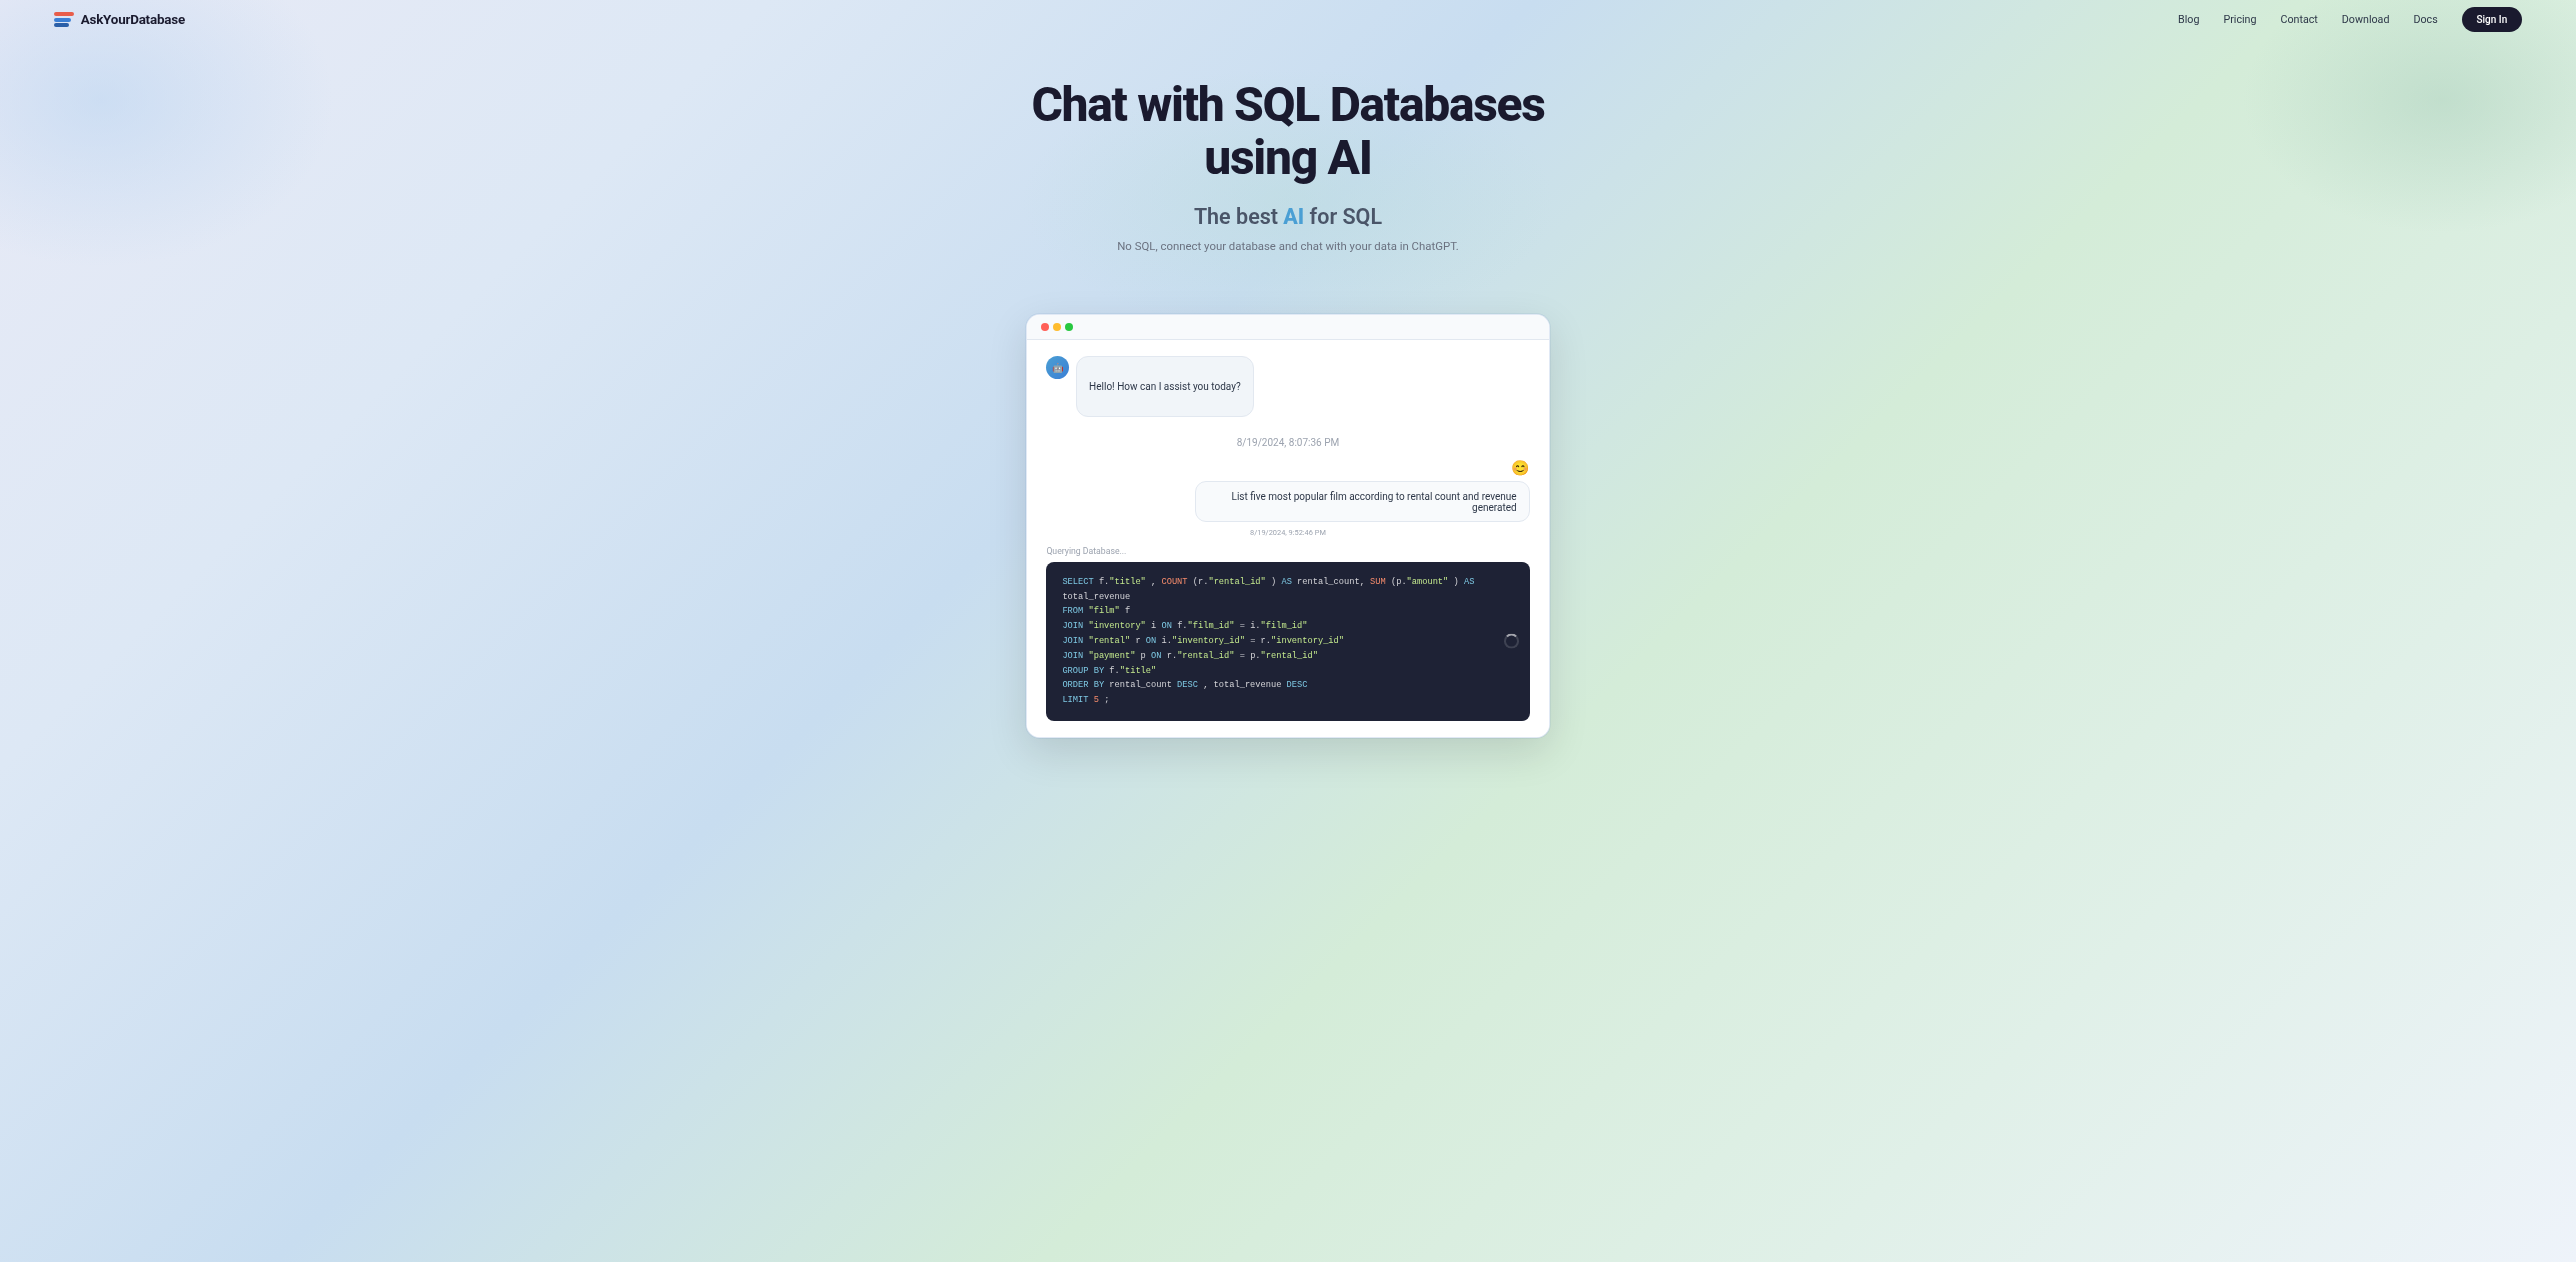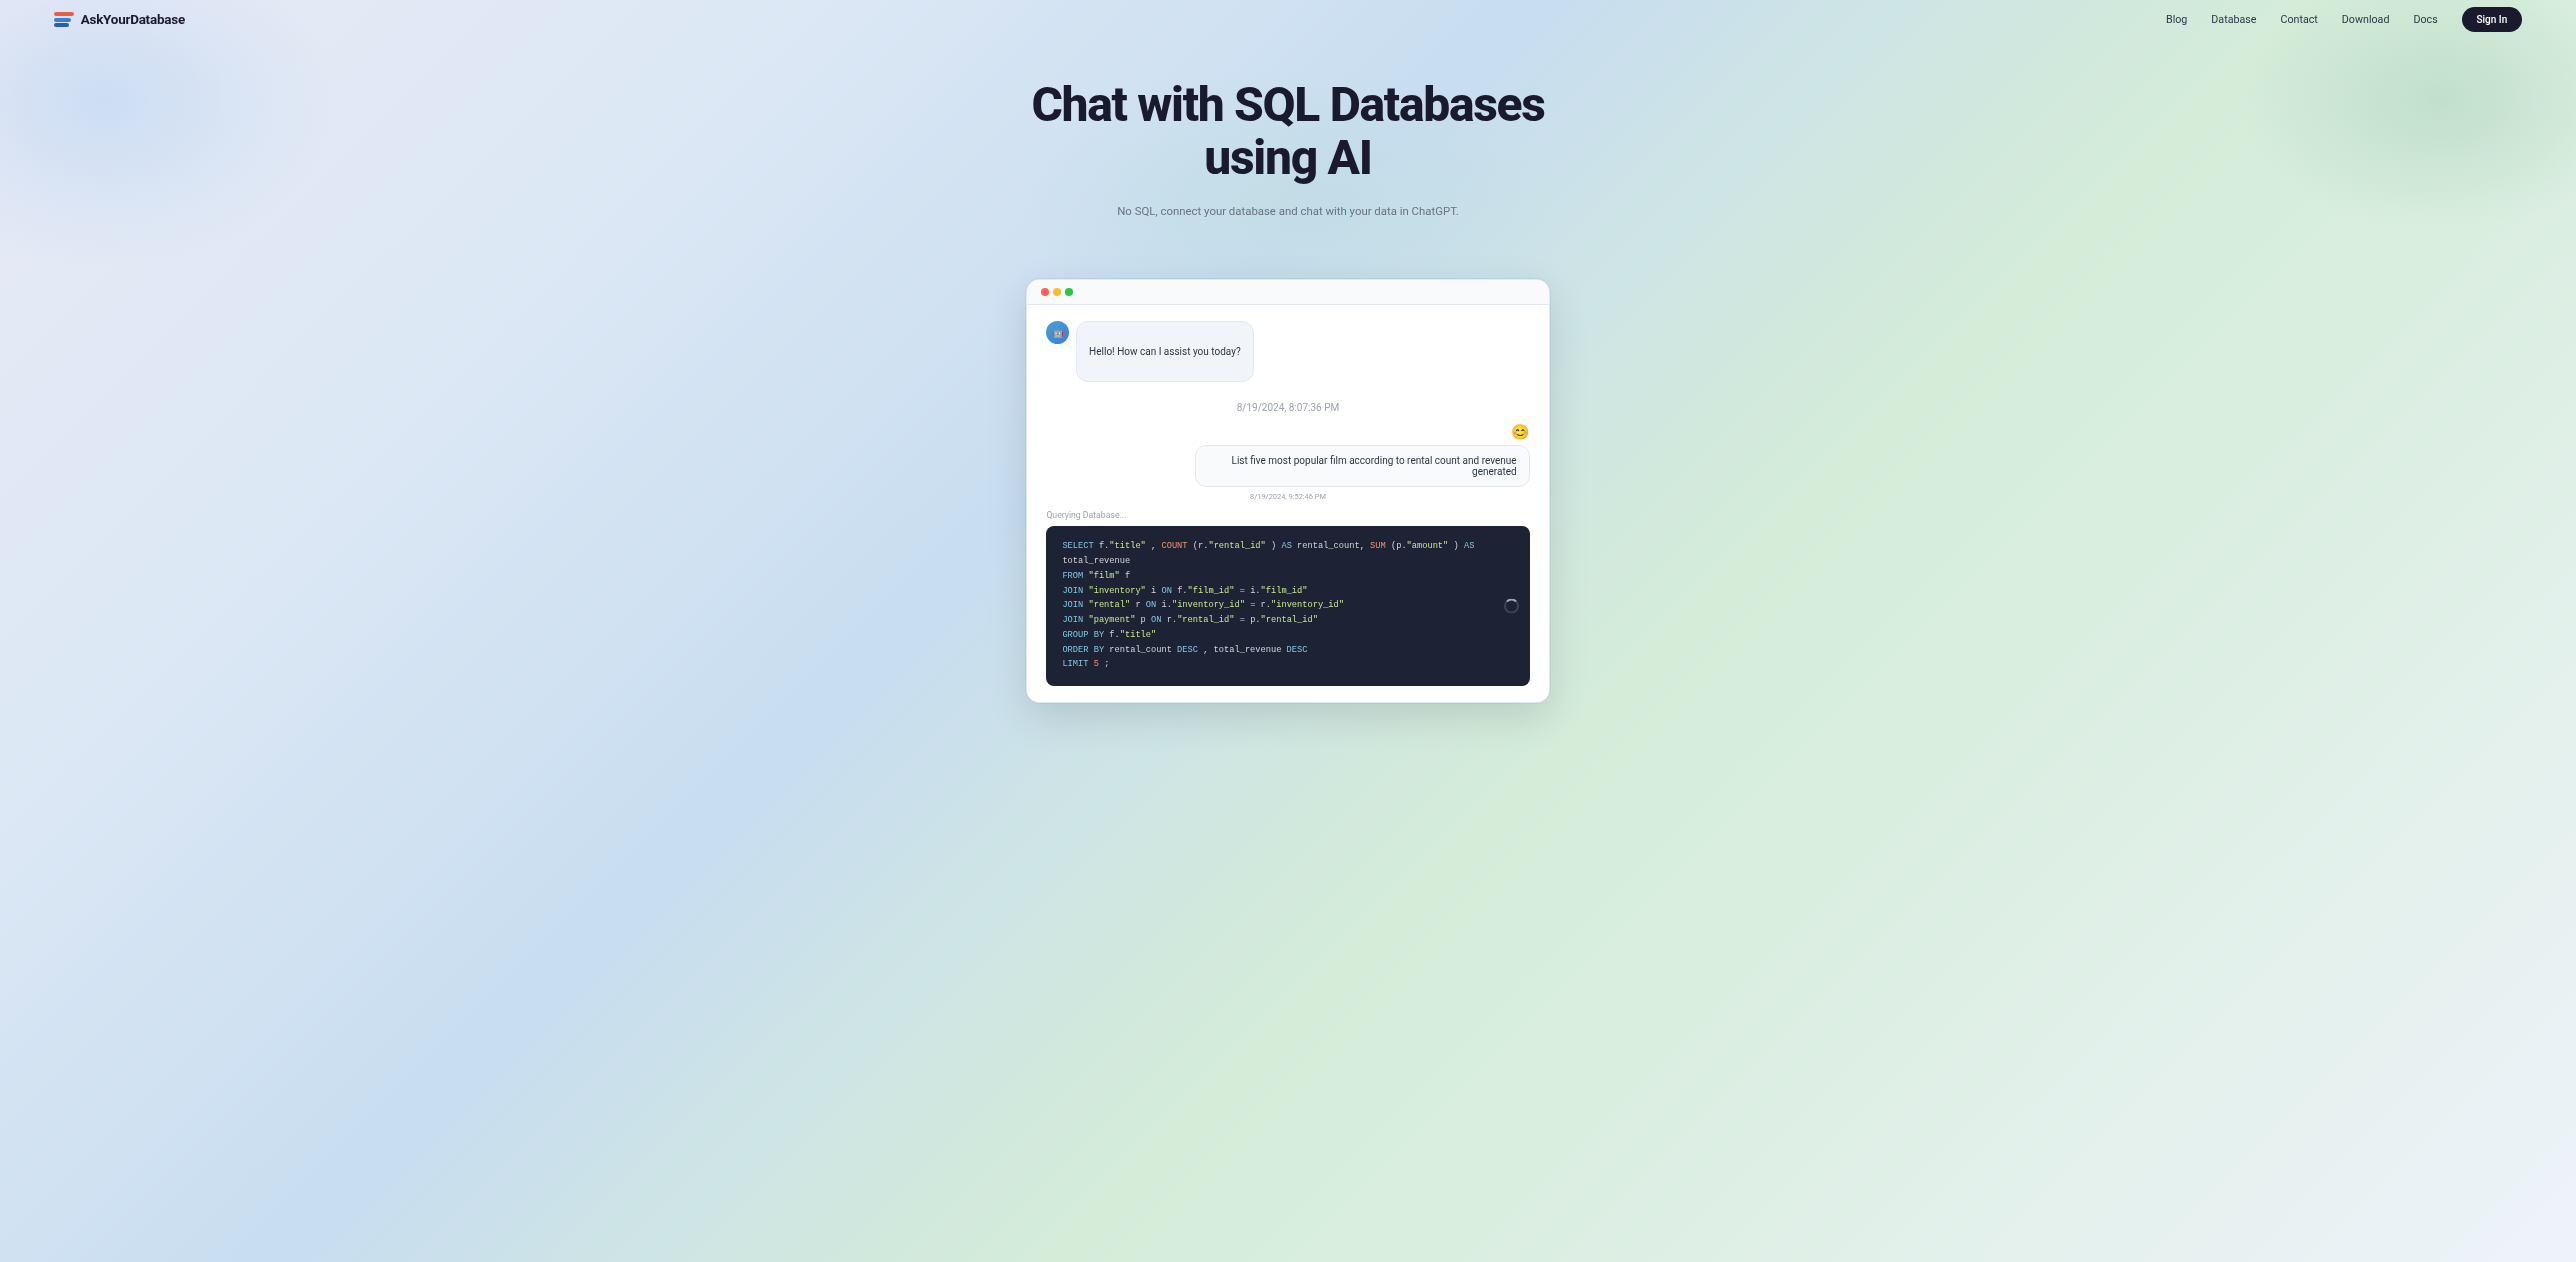--- a/index.html
+++ b/index.html
@@ -341,30 +341,33 @@
       <div class="logo-stack">
         <span></span>
         <span></span>
         <span></span>
       </div>
       <span class="logo-text">AskYourDatabase</span>
     </a>
 
     <ul class="nav-links">
       <li><a>Blog</a></li>
-      <li><a>Database</a></li>
+      <li><a>Pricing</a></li>
       <li><a>Contact</a></li>
       <li><a>Download</a></li>
       <li><a>Docs</a></li>
       <li><a class="sign-in-btn">Sign In</a></li>
     </ul>
   </nav>
 
   <section class="hero">
     <h1 class="hero-title">Chat with SQL Databases using AI</h1>
+    <p class="hero-subtitle">
+      <span>The best </span><span class="ai-highlight">AI</span><span> for SQL</span>
+    </p>
     <p class="hero-description">No SQL, connect your database and chat with your data in ChatGPT.</p>
   </section>
 
   <div class="chat-demo-container">
     <div class="chat-window">
       <div class="chat-header">
         <div class="window-dots">
           <div class="window-dot dot-red"></div>
           <div class="window-dot dot-yellow"></div>
           <div class="window-dot dot-green"></div>

